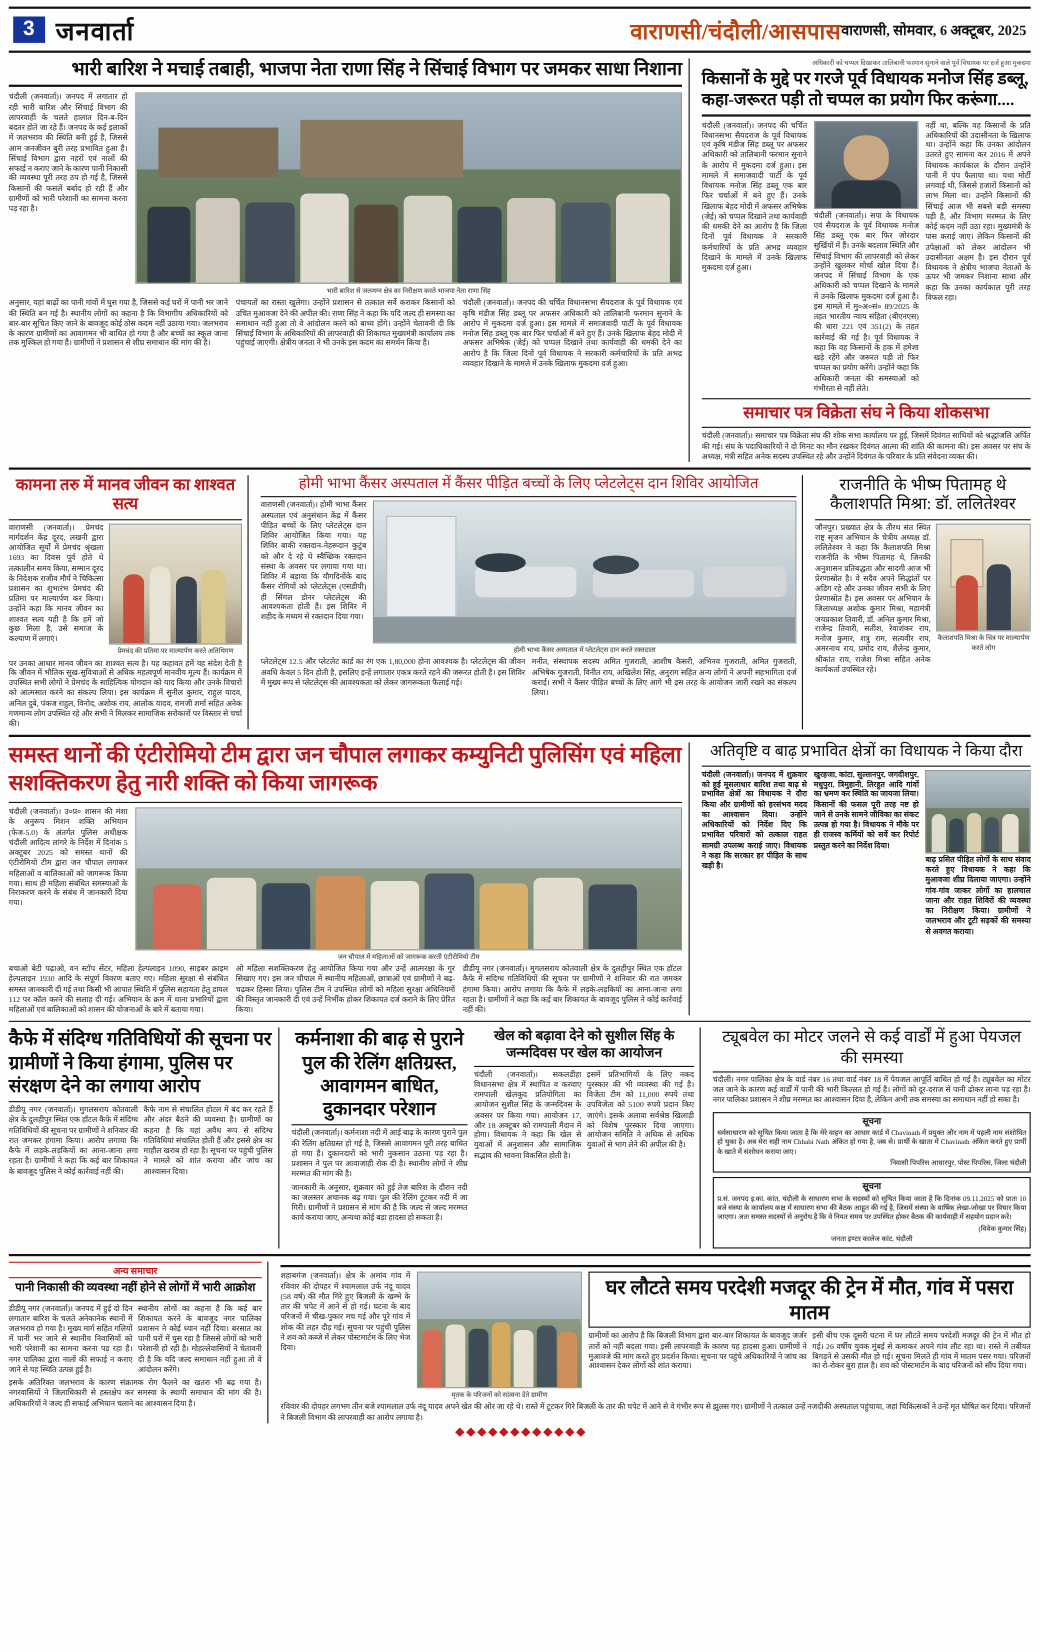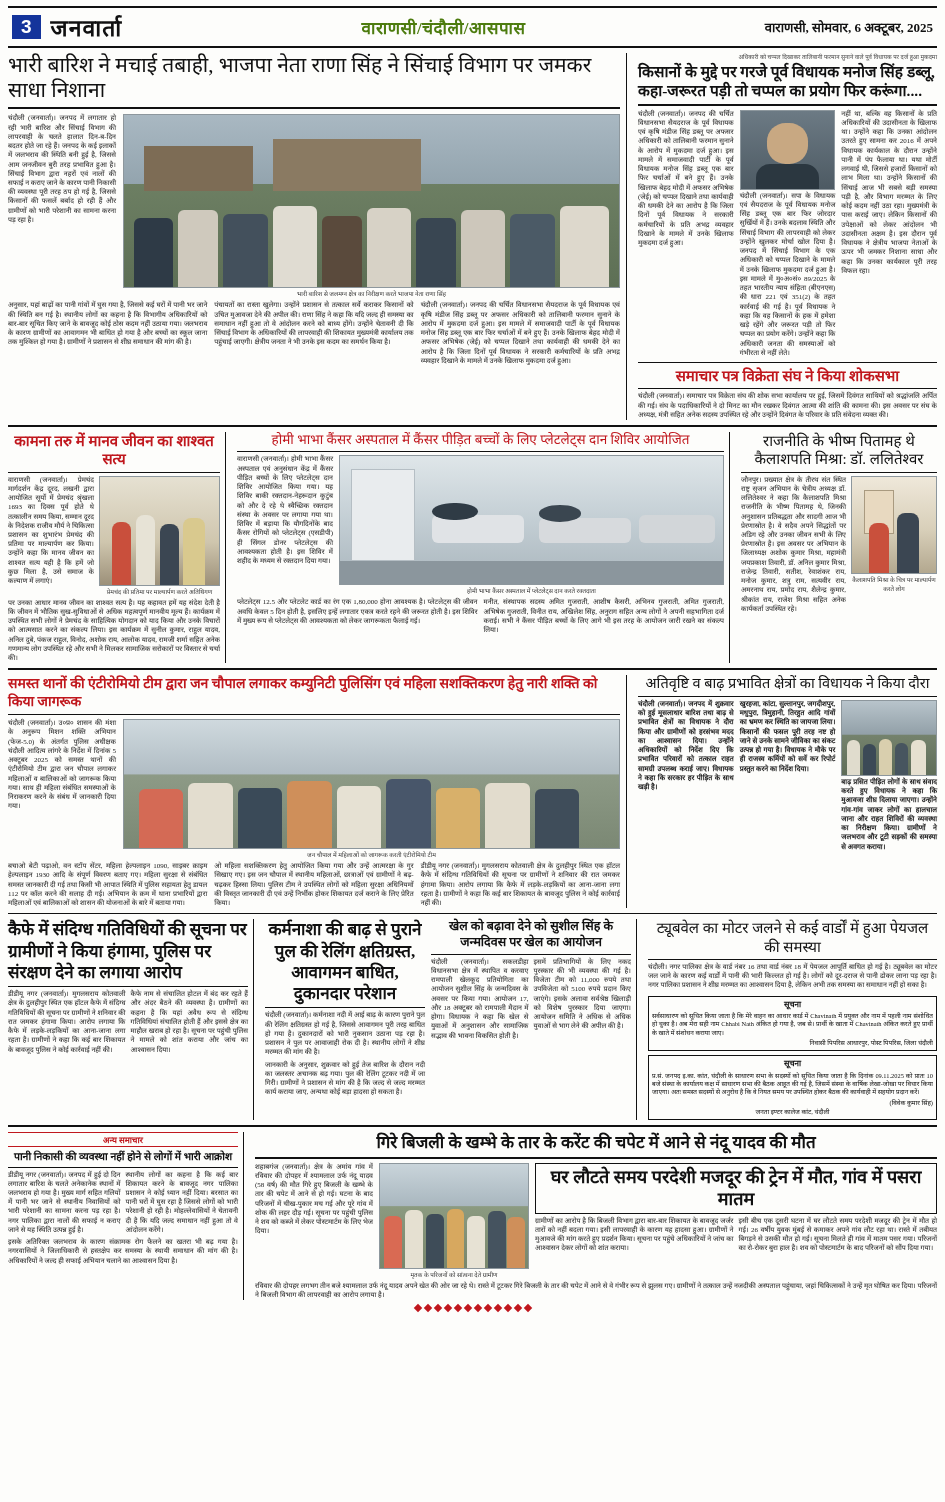--- a/index.html
+++ b/index.html
@@ -2,31 +2,31 @@
 <html lang="hi"><head>
 <meta charset="utf-8">
 <style>
   html,body{margin:0;padding:0;background:#ffffff;}
   body{width:945px;height:1502px;font-family:"Liberation Serif",serif;color:#111;}
   .page{width:945px;height:1502px;position:relative;box-sizing:border-box;padding:6px 8px 4px 8px;background:#fdfdfb;}
   
   .masthead{display:flex;align-items:center;border-top:2px solid #111;border-bottom:2px solid #111;padding:3px 4px;margin-bottom:5px;}
   .pageno{background:#14349b;color:#fff;font-weight:bold;font-size:19px;padding:1px 9px;margin-right:10px;font-family:"Liberation Sans",sans-serif;}
   .paper-name{font-size:23px;font-weight:bold;letter-spacing:1px;flex:0 0 auto;}
-  .edition{flex:1;text-align:center;color:#4d7c0f;font-size:17px;font-weight:bold;letter-spacing:.5px;}
+  .edition{flex:1;text-align:right;color:#c2410c;font-size:20px;font-weight:bold;letter-spacing:.5px;}
   .dateline{font-size:13px;font-weight:bold;white-space:nowrap;}
   
   .rule{border-top:1px solid #111;margin:4px 0;}
   .body-txt{font-size:7.0px;line-height:1.32;text-align:justify;color:#1a1a1a;}
   .cap{font-size:6.2px;text-align:center;color:#333;padding-top:1px;}
   .photo{background:#b9c3c9;position:relative;overflow:hidden;border:1px solid #8d979d;}
   .cols{display:flex;gap:6px;}
   .redbar{color:#c0171d;}
   
-  .t-main{font-size:21px;line-height:1.2;font-weight:normal;}
+  .t-main{font-size:17px;line-height:1.2;font-weight:bold;text-align:right;}
   .t-lead{font-size:15.5px;line-height:1.25;font-weight:bold;}
   .t-sec{font-size:14px;line-height:1.22;font-weight:normal;text-align:center;}
   .t-sec-red{font-size:15px;line-height:1.22;font-weight:bold;text-align:center;color:#c0171d;}
   .t-sub{font-size:17px;font-weight:bold;line-height:1.25;text-align:center;}
   .dline{border-bottom:2px solid #111;}
   .thin{border-bottom:1px solid #111;}
   .small-cap{font-size:6px;text-align:center;color:#444;}
   .notice{border:1px solid #111;padding:3px;font-size:6.4px;line-height:1.3;text-align:justify;}
   .notice h5{margin:0 0 2px 0;text-align:center;font-size:8px;}
   .footer-dots{display:flex;justify-content:center;gap:4px;padding-top:5px;}
@@ -200,21 +200,21 @@
         </div>
       </div>
     </div>
   </div>
 
   <div class="rule" style="border-top:2px solid #111;margin:5px 0;"></div>
 
   <div class="cols">
 
     <div style="flex:0 0 612px;border-right:1px solid #111;padding-right:6px;">
-      <div class="t-lead redbar" style="text-align:left;font-size:14px;">समस्त थानों की एंटीरोमियो टीम द्वारा जन चौपाल लगाकर कम्युनिटी पुलिसिंग एवं महिला सशक्तिकरण हेतु नारी शक्ति को किया जागरूक</div>
+      <div class="t-lead redbar" style="text-align:left;font-size:20px;">समस्त थानों की एंटीरोमियो टीम द्वारा जन चौपाल लगाकर कम्युनिटी पुलिसिंग एवं महिला सशक्तिकरण हेतु नारी शक्ति को किया जागरूक</div>
       <div class="thin" style="margin:4px 0;"></div>
       <div class="cols" style="gap:7px;">
         <div style="flex:0 0 108px;">
             <div class="body-txt">चंदौली (जनवार्ता)। उ०प्र० शासन की मंशा के अनुरूप मिशन शक्ति अभियान (फेज-5.0) के अंतर्गत पुलिस अधीक्षक चंदौली आदित्य लांगरे के निर्देश में दिनांक 5 अक्टूबर 2025 को समस्त थानों की एंटीरोमियो टीम द्वारा जन चौपाल लगाकर महिलाओं व बालिकाओं को जागरूक किया गया। साथ ही महिला संबंधित समस्याओं के निराकरण करने के संबंध में जानकारी दिया गया।</div>
           </div>
         <div style="flex:1;">
           <div class="photo ph2" style="height:128px;">
             <div style="position:absolute;inset:0;background:linear-gradient(180deg,#cfd9de 0%,#b1bdc4 42%,#8d9a86 43%,#7b8874 100%);"></div>
             <div class="ph-figs" style="height:64%;">
               <div class="fig" style="left:3%;width:9%;height:72%;background:#d46a55;"></div>
@@ -344,21 +344,20 @@
             <div class="body-txt">डीडीयू नगर (जनवार्ता)। जनपद में हुई दो दिन लगातार बारिश के चलते अनेकानेक स्थानों में जलभराव हो गया है। मुख्य मार्ग सहित गलियों में पानी भर जाने से स्थानीय निवासियों को भारी परेशानी का सामना करना पड़ रहा है। नगर पालिका द्वारा नालों की सफाई न कराए जाने से यह स्थिति उत्पन्न हुई है।</div>
           </div>
         <div style="flex:1;">
             <div class="body-txt">स्थानीय लोगों का कहना है कि कई बार शिकायत करने के बावजूद नगर पालिका प्रशासन ने कोई ध्यान नहीं दिया। बरसात का पानी घरों में घुस रहा है जिससे लोगों को भारी परेशानी हो रही है। मोहल्लेवासियों ने चेतावनी दी है कि यदि जल्द समाधान नहीं हुआ तो वे आंदोलन करेंगे।</div>
           </div>
       </div>
       <div class="body-txt" style="margin-top:3px;">इसके अतिरिक्त जलभराव के कारण संक्रामक रोग फैलने का खतरा भी बढ़ गया है। नगरवासियों ने जिलाधिकारी से हस्तक्षेप कर समस्या के स्थायी समाधान की मांग की है। अधिकारियों ने जल्द ही सफाई अभियान चलाने का आश्वासन दिया है।</div>
     </div>
 
     <div style="flex:1;padding-left:5px;">
-      <div class="t-lead" style="text-align:center;font-size:17px;">गिरे बिजली के खम्भे के तार के करेंट की चपेट में आने से नंदू यादव की मौत</div>
       <div class="dline" style="margin:3px 0 4px 0;"></div>
       <div class="cols" style="gap:6px;">
         <div style="flex:0 0 118px;">
             <div class="body-txt">शहाबगंज (जनवार्ता)। क्षेत्र के अमांव गांव में रविवार की दोपहर में श्यामलाल उर्फ नंदू यादव (58 वर्ष) की मौत गिरे हुए बिजली के खम्भे के तार की चपेट में आने से हो गई। घटना के बाद परिजनों में चीख-पुकार मच गई और पूरे गांव में शोक की लहर दौड़ गई। सूचना पर पहुंची पुलिस ने शव को कब्जे में लेकर पोस्टमार्टम के लिए भेज दिया।</div>
           </div>
         <div style="flex:0 0 150px;">
           <div class="photo ph2" style="height:104px;">
             <div style="position:absolute;inset:0;background:linear-gradient(180deg,#c9d4da 0%,#a9b7bf 40%,#8b9a80 41%,#78866c 100%);"></div>
             <div class="ph-figs" style="height:66%;">
               <div class="fig" style="left:3%;width:12%;height:76%;background:#d96a53;"></div>

